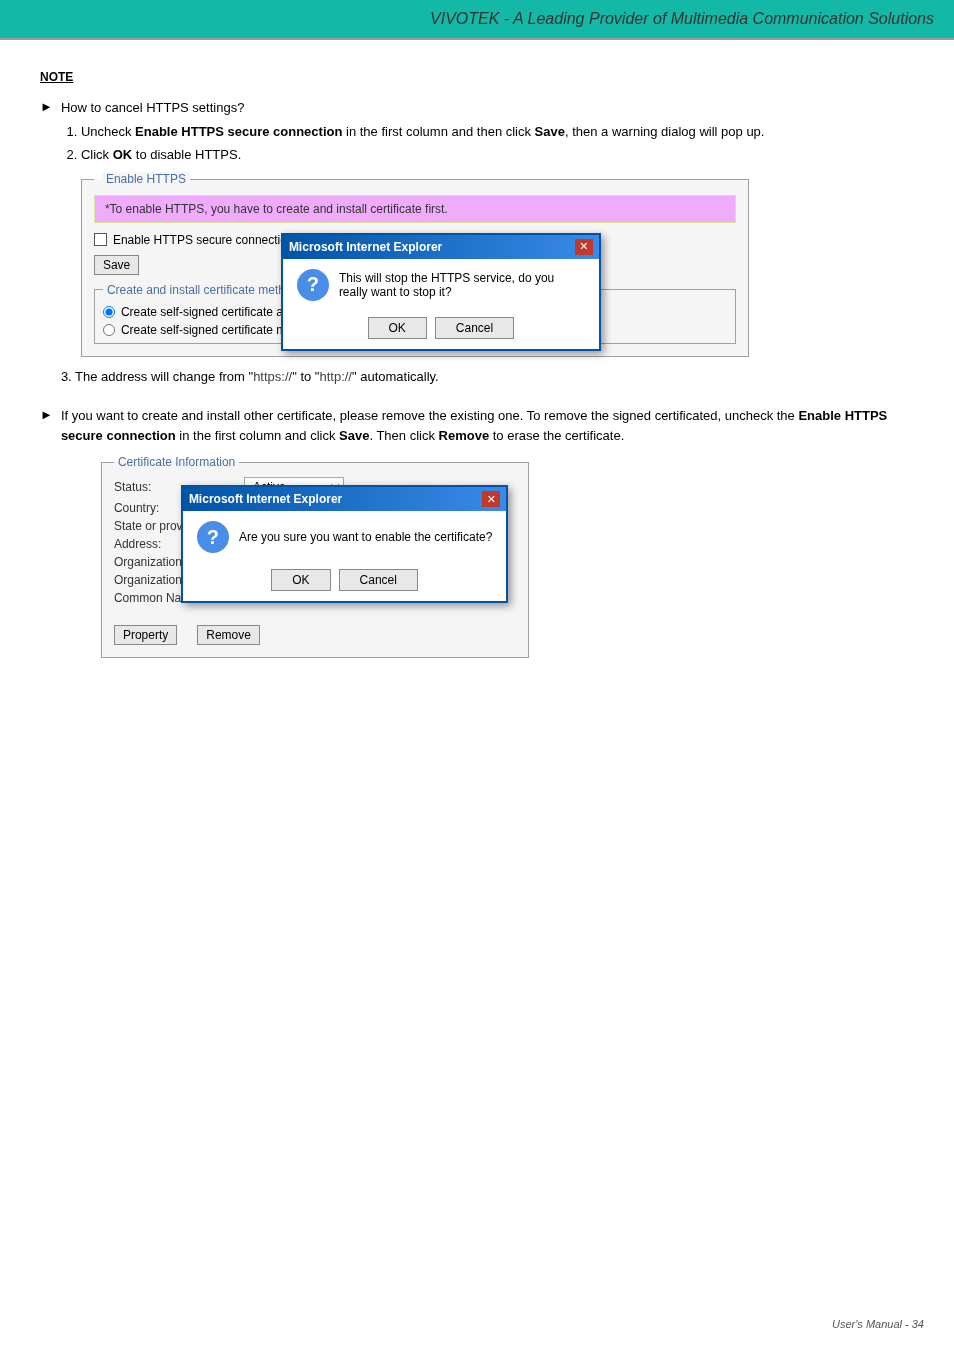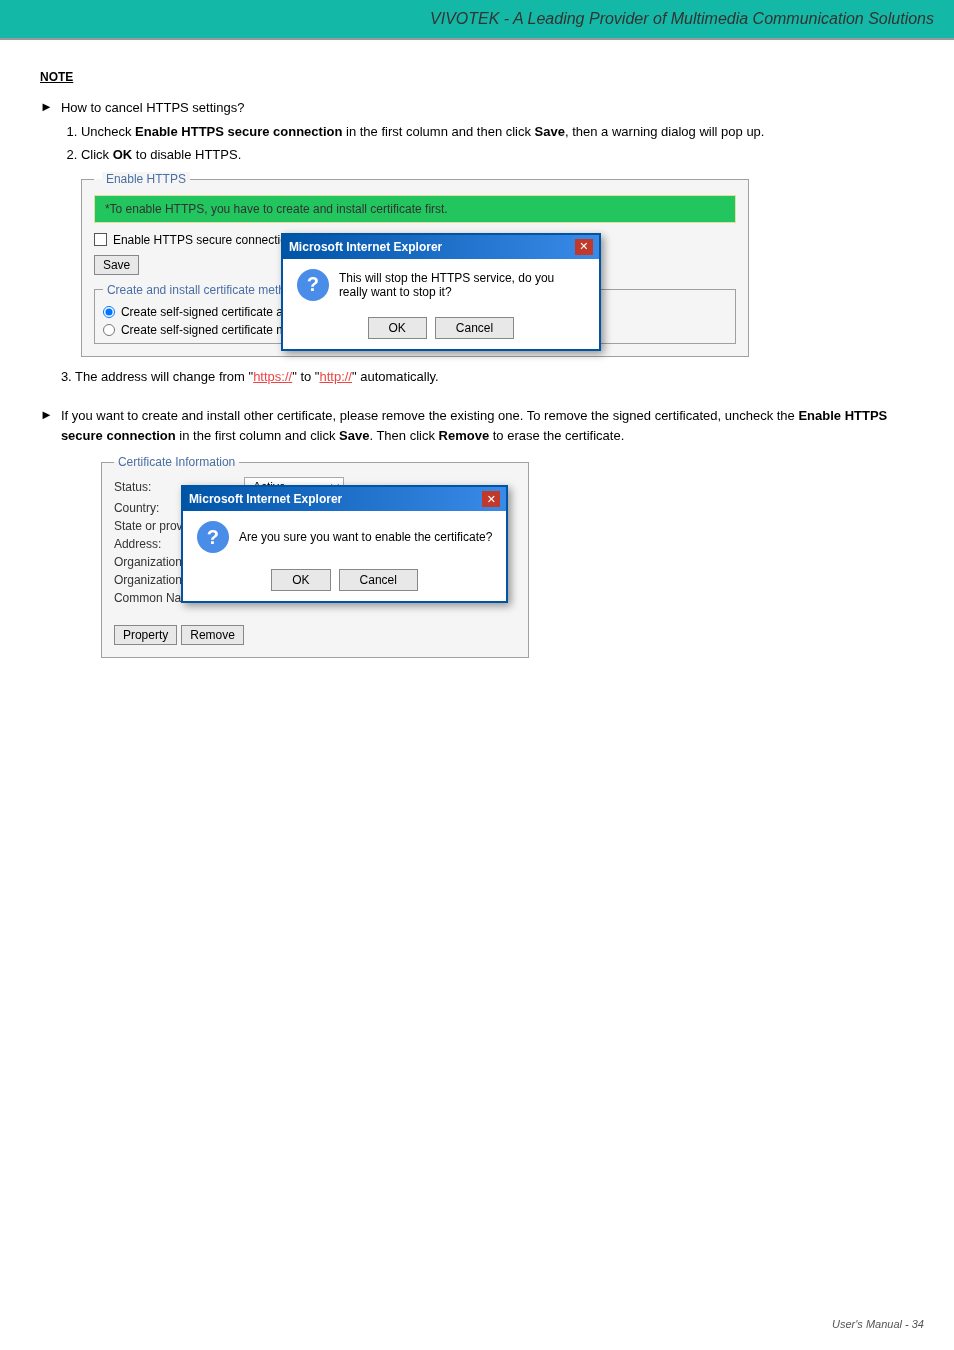--- a/index.html
+++ b/index.html
@@ -49,21 +49,21 @@
       line-height: 1.5;
     }
     .numbered-list {
       margin-left: 20px;
       margin-top: 4px;
     }
     .numbered-list li {
       margin-bottom: 4px;
       line-height: 1.5;
     }
-    .link-text { color: #ef4444; text-decoration: underline; }
+    .link-text { color: #404040; }
 
     
     .panel-container {
       margin-left: 20px;
       margin-top: 10px;
       margin-bottom: 10px;
       position: relative;
       width: 668px;
     }
     .panel-legend {
@@ -80,21 +80,21 @@
       background: #f5f5f5;
       padding: 8px 12px 12px 12px;
       position: relative;
     }
     .panel-fieldset legend {
       color: #4a6fa5;
       font-size: 12px;
       padding: 0 4px;
     }
     .warning-box {
-      background: #22c55e;
+      background: #f0abfc;
       border: 1px solid #e0e0a0;
       padding: 6px 10px;
       font-size: 12px;
       margin-bottom: 10px;
       color: #333;
     }
     .checkbox-row {
       display: flex;
       align-items: center;
       gap: 6px;
@@ -231,21 +231,21 @@
     .cert-select {
       border: 1px solid #aaa;
       background: #fff;
       font-size: 12px;
       padding: 1px 4px;
       width: 100px;
     }
     .cert-buttons {
       margin-top: 20px;
       display: flex;
-      gap: 4px;
+      gap: 20px;
     }
     .cert-prop-btn, .cert-remove-btn {
       background: #e8e8e8;
       border: 1px solid #888;
       padding: 2px 8px;
       font-size: 12px;
       cursor: pointer;
     }
 
     

